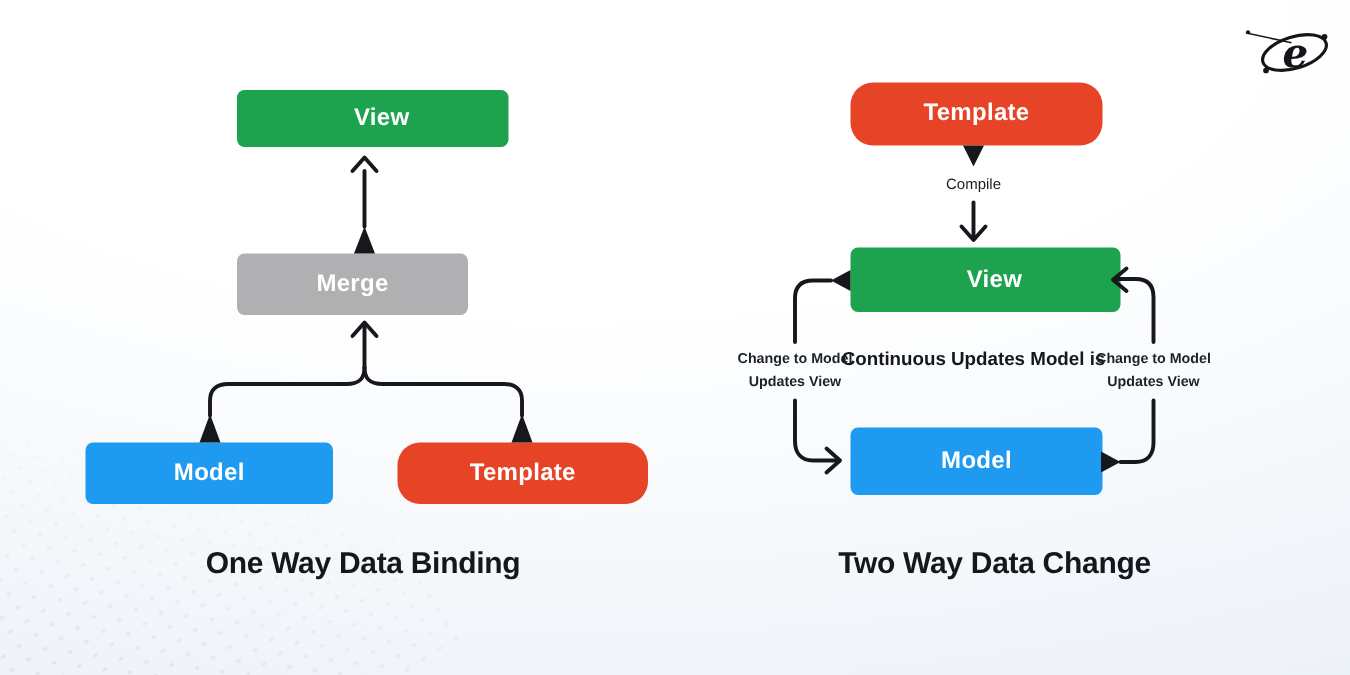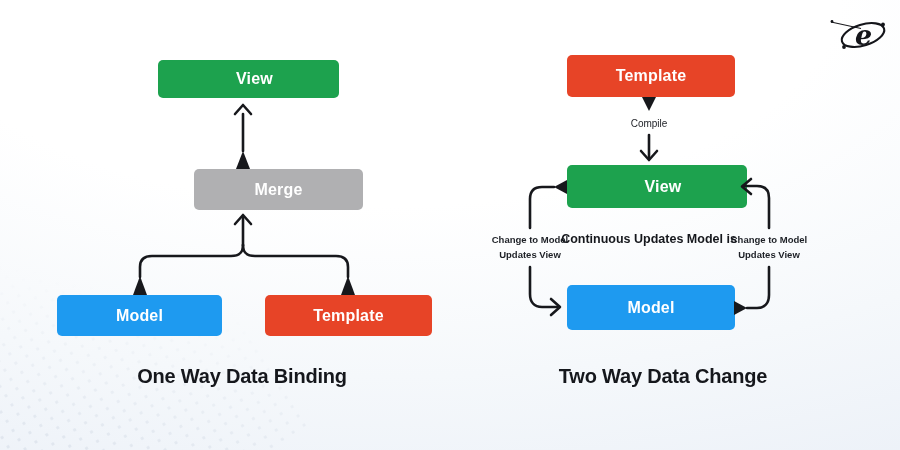--- a/index.html
+++ b/index.html
@@ -19,24 +19,24 @@
     mask-image:linear-gradient(45deg,#000 35%,transparent 72%);
     pointer-events:none;
   }
   .box{
     position:absolute;display:flex;align-items:center;justify-content:center;
     border-radius:5px;color:#ffffff;font-weight:700;font-size:16px;letter-spacing:.2px;
   }
   .green{background:#1da24e;padding-left:12px;}
   .gray{background:#b0b0b2;}
   .blue{background:#1e9af0;}
-  .red{background:#e74427;}
+  .red{background:#e74427;border-radius:15px;}
   
   .view-l{left:158px;top:60px;width:169px;height:38px;}
-  .merge-l{left:158px;top:169px;width:169px;height:41px;margin-left:36px;}
+  .merge-l{left:158px;top:169px;width:154px;height:41px;}
   .model-l{left:57px;top:295px;width:165px;height:41px;}
   .template-l{left:265px;top:295px;width:167px;height:41px;}
   
   .template-r{left:567px;top:55px;width:168px;height:42px;}
   .view-r{left:567px;top:165px;width:168px;height:43px;}
   .model-r{left:567px;top:285px;width:168px;height:45px;}
   .caption{
     position:absolute;top:365px;transform:translateX(-50%);
     font-size:20px;font-weight:700;color:#15171c;letter-spacing:-.2px;white-space:nowrap;
   }

